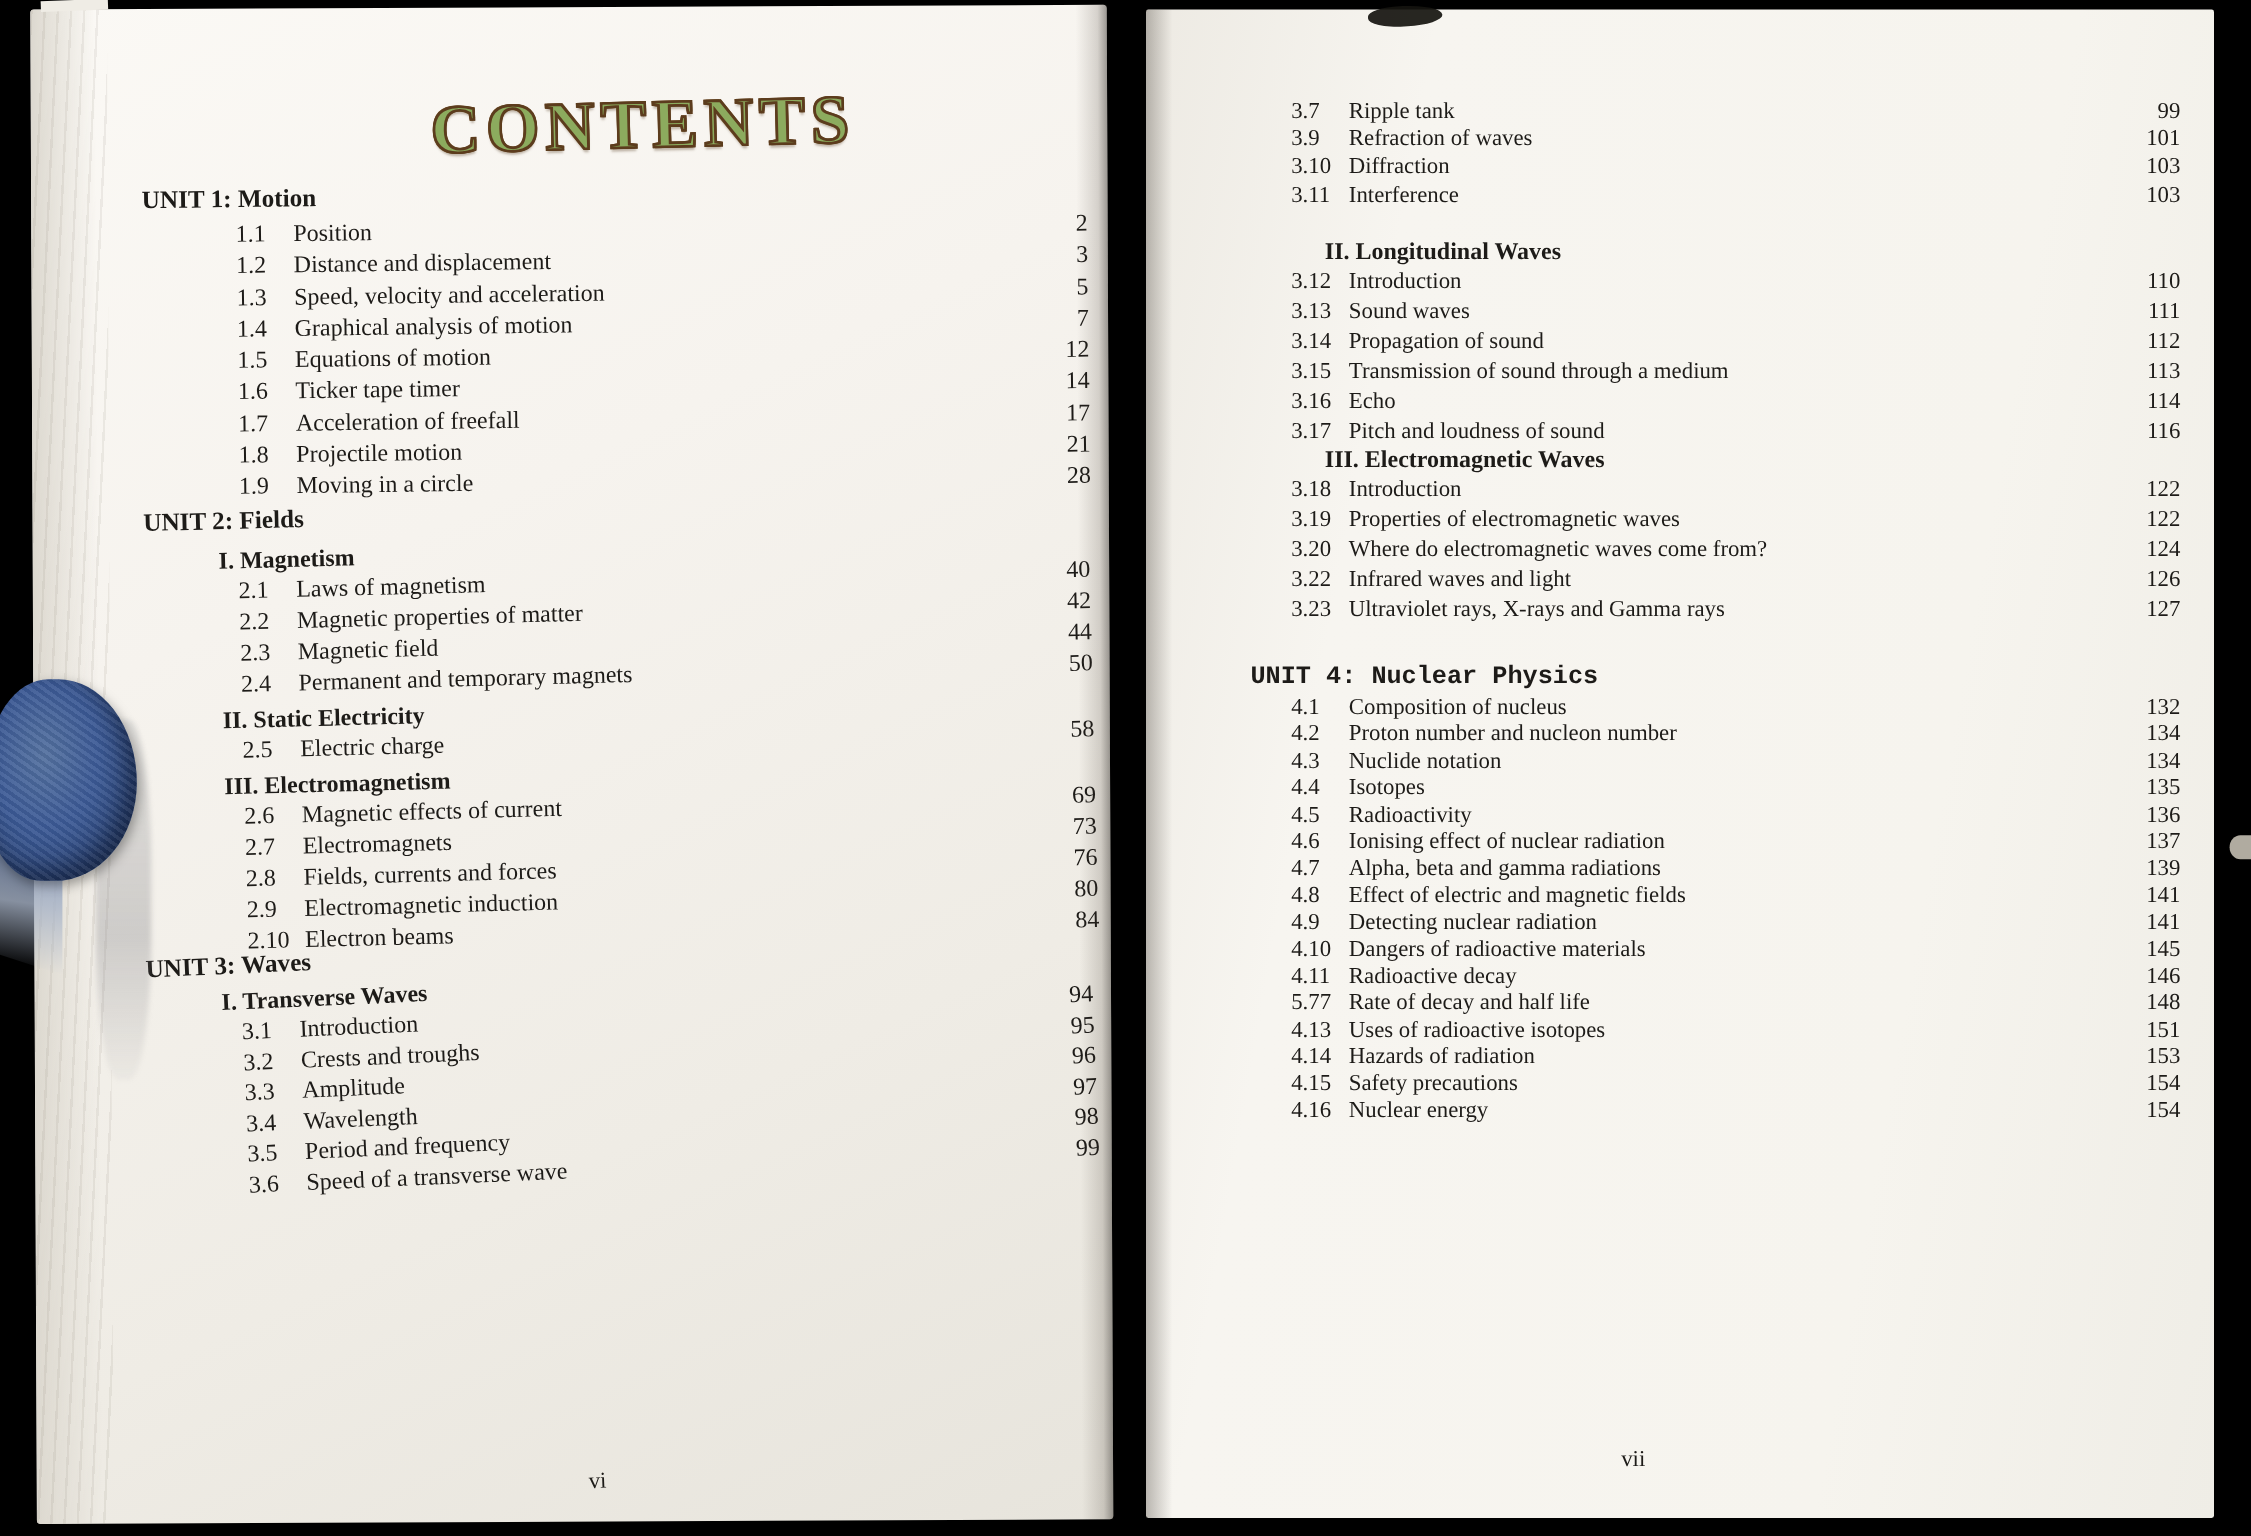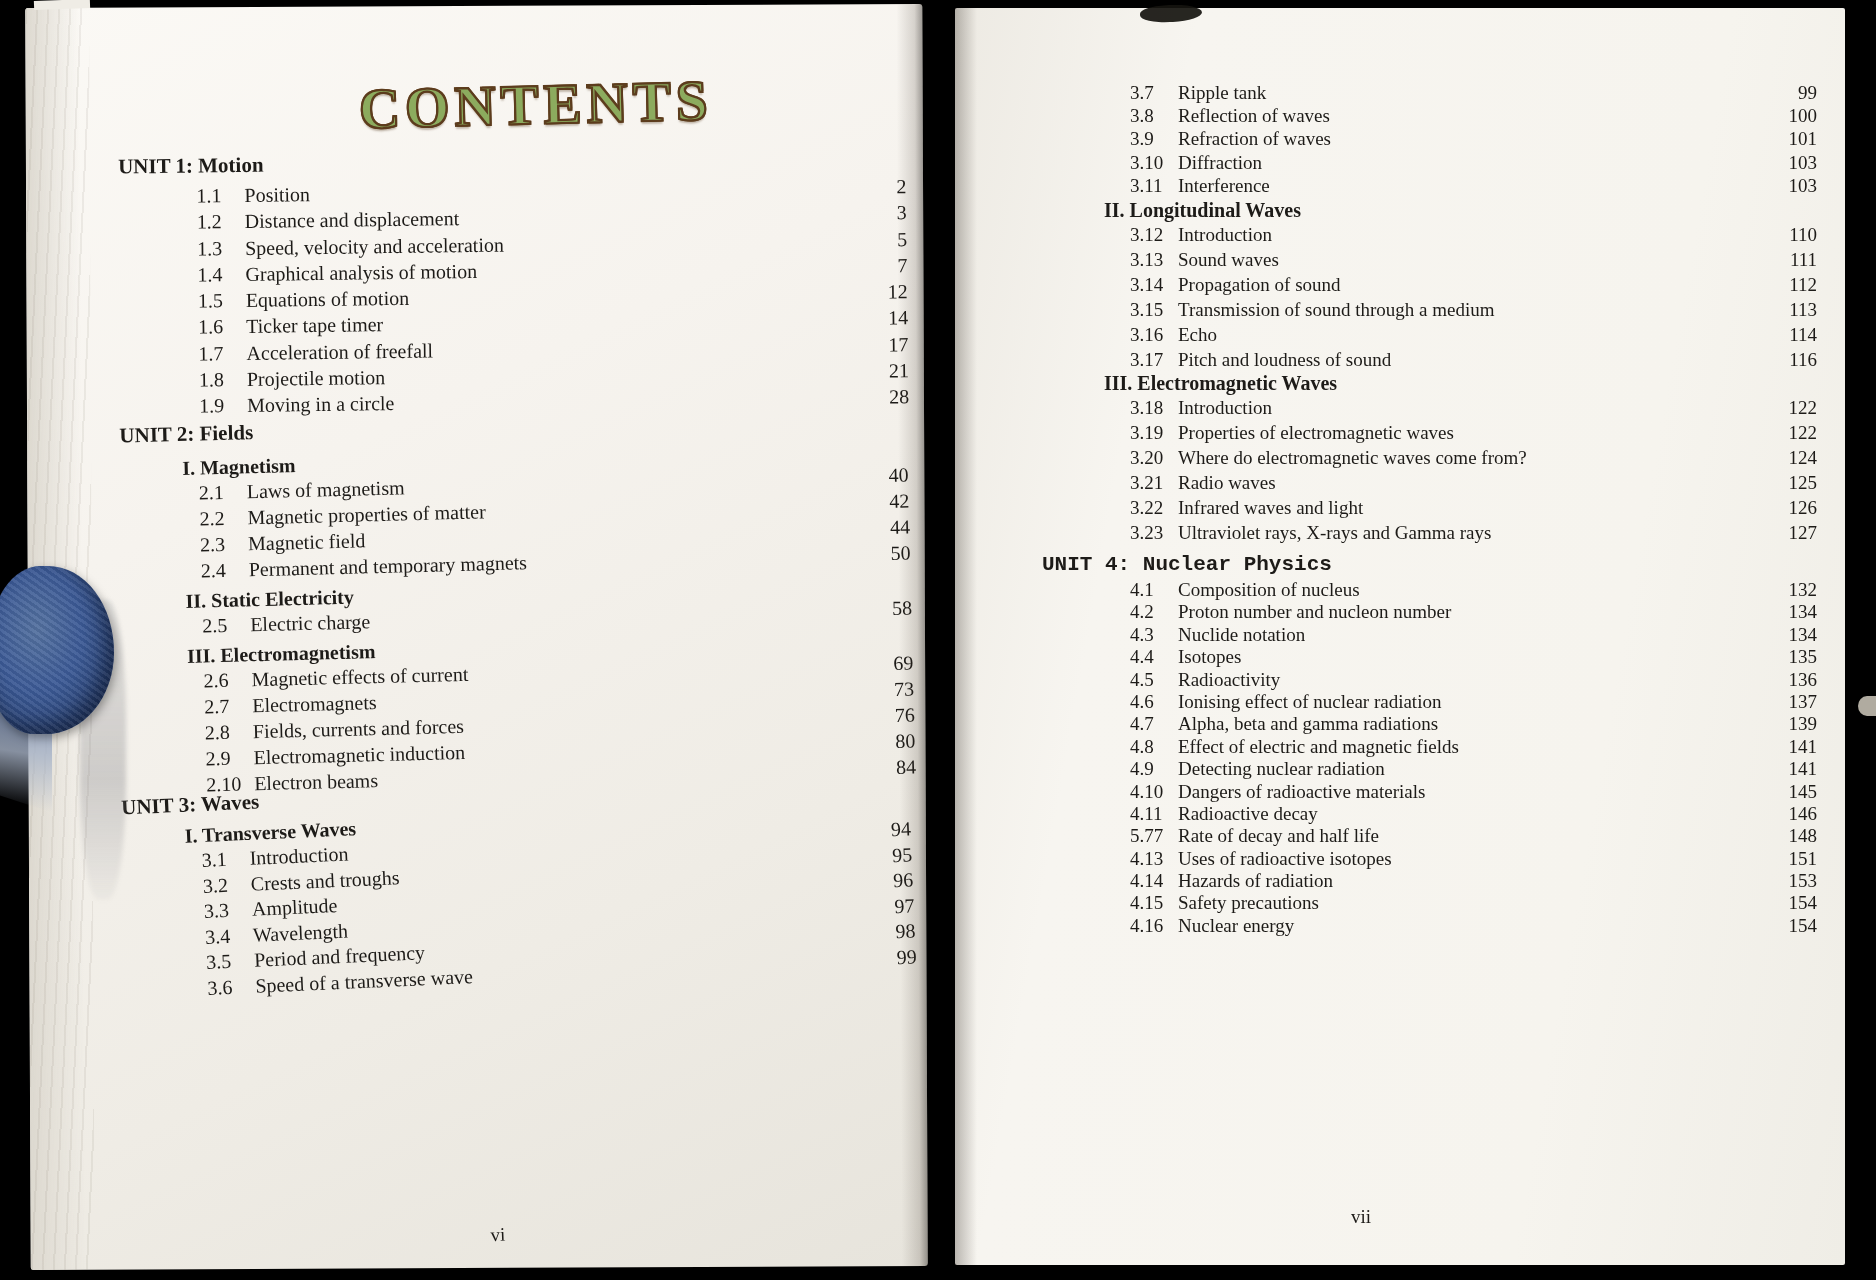--- a/index.html
+++ b/index.html
@@ -33,21 +33,21 @@
     text-shadow:1px 1px 0 #5c3c1d,-1px -1px 0 #6b4a26,1px -1px 0 #6b4a26,-1px 1px 0 #6b4a26,0 3px 2px rgba(80,55,25,.35);}
 
   
   .toc-section{position:absolute;left:92px;width:788px;transform-origin:0 0;}
   .page-right .toc-section{left:87px;width:775px;}
   .unit-heading{font-weight:700;font-size:21px;height:32px;line-height:26px;}
   .sub-heading{font-weight:700;font-size:20px;height:26px;line-height:24px;margin-left:62px;}
   .page-right .sub-heading{}
   .page-right .unit-heading{height:26px;line-height:24px;font-family:Liberation Mono, monospace;}
   .row{display:flex;align-items:baseline;margin-left:78px;font-size:20px;}
-  .page-right .row{margin-left:88px;font-size:19px;}
+  .page-right .row{margin-left:34px;font-size:19px;}
   .row .num{width:48px;flex:none;}
   .row .lab{flex:none;white-space:nowrap;}
   .row .pg{margin-left:auto;min-width:44px;text-align:right;flex:none;}
 
   
   .lsec0{top:146px;transform:rotate(-0.5deg);}
   .lsec1{top:415px;transform:rotate(-1.2deg);}
   .lsec2{top:787px;transform:rotate(-2.3deg);}
   .lsec0 .row{height:26.3px;}
   .lsec1 .row{height:26px;}
@@ -239,25 +239,20 @@
 
   <div class="page page-right">
     <div id="right-toc">
         <div class="toc-section rsec0">
           <div class="row">
             <span class="num">3.7</span>
             <span class="lab">Ripple tank</span>
             <span class="pg">99</span>
           </div>
           <div class="row">
-            <span class="num">3.8</span>
-            <span class="lab">Reflection of waves</span>
-            <span class="pg">100</span>
-          </div>
-          <div class="row">
             <span class="num">3.9</span>
             <span class="lab">Refraction of waves</span>
             <span class="pg">101</span>
           </div>
           <div class="row">
             <span class="num">3.10</span>
             <span class="lab">Diffraction</span>
             <span class="pg">103</span>
           </div>
           <div class="row">
@@ -308,25 +303,20 @@
           </div>
           <div class="row">
             <span class="num">3.19</span>
             <span class="lab">Properties of electromagnetic waves</span>
             <span class="pg">122</span>
           </div>
           <div class="row">
             <span class="num">3.20</span>
             <span class="lab">Where do electromagnetic waves come from?</span>
             <span class="pg">124</span>
-          </div>
-          <div class="row">
-            <span class="num">3.21</span>
-            <span class="lab">Radio waves</span>
-            <span class="pg">125</span>
           </div>
           <div class="row">
             <span class="num">3.22</span>
             <span class="lab">Infrared waves and light</span>
             <span class="pg">126</span>
           </div>
           <div class="row">
             <span class="num">3.23</span>
             <span class="lab">Ultraviolet rays, X-rays and Gamma rays</span>
             <span class="pg">127</span>

